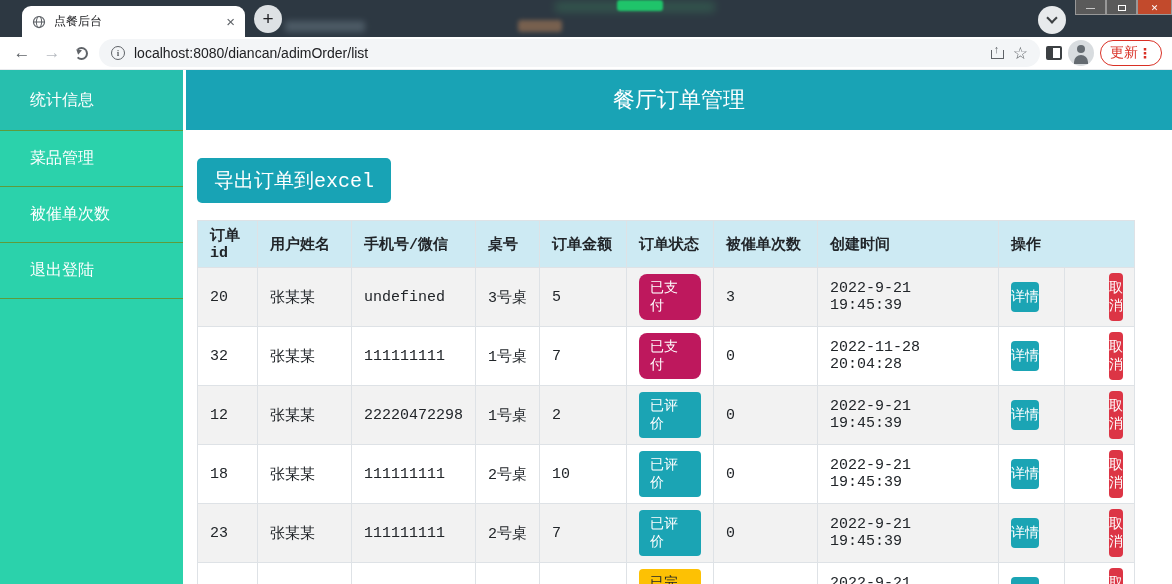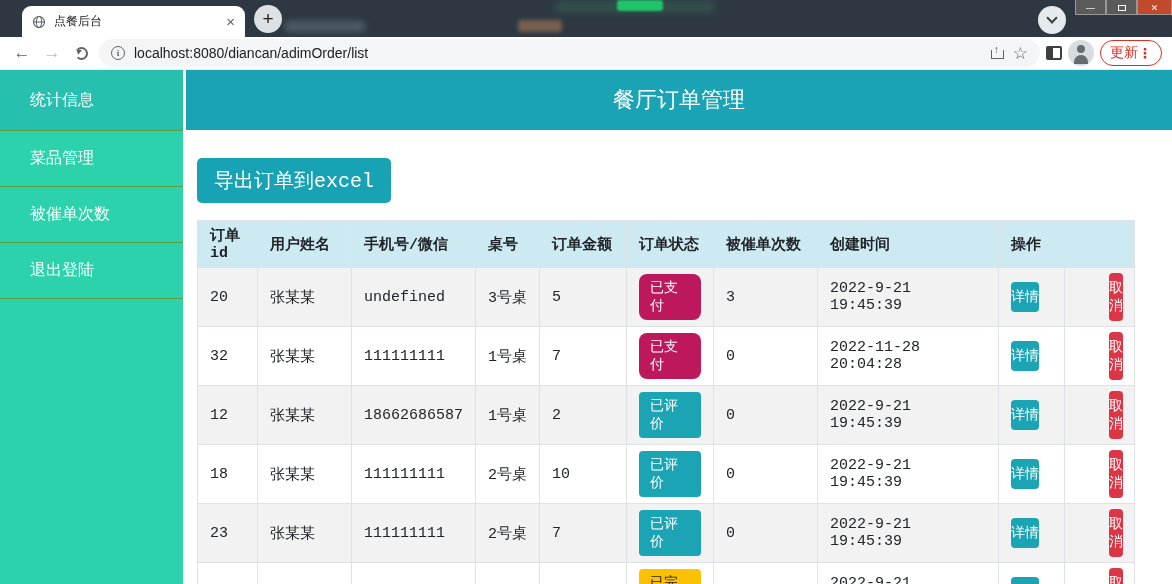--- a/index.html
+++ b/index.html
@@ -214,21 +214,21 @@
             <td>7</td>
             <td><span class="badge" data-status="paid">已支付</span></td>
             <td>0</td>
             <td>2022-11-28 20:04:28</td>
             <td><button class="act-btn act-detail">详情</button></td>
             <td><button class="act-btn act-cancel">取消</button></td>
           </tr>
           <tr>
             <td>12</td>
             <td>张某某</td>
-            <td>18662686587</td>
+            <td>22220472298</td>
             <td>1号桌</td>
             <td>2</td>
             <td><span class="badge" data-status="rated">已评价</span></td>
             <td>0</td>
             <td>2022-9-21 19:45:39</td>
             <td><button class="act-btn act-detail">详情</button></td>
             <td><button class="act-btn act-cancel">取消</button></td>
           </tr>
           <tr>
             <td>18</td>

